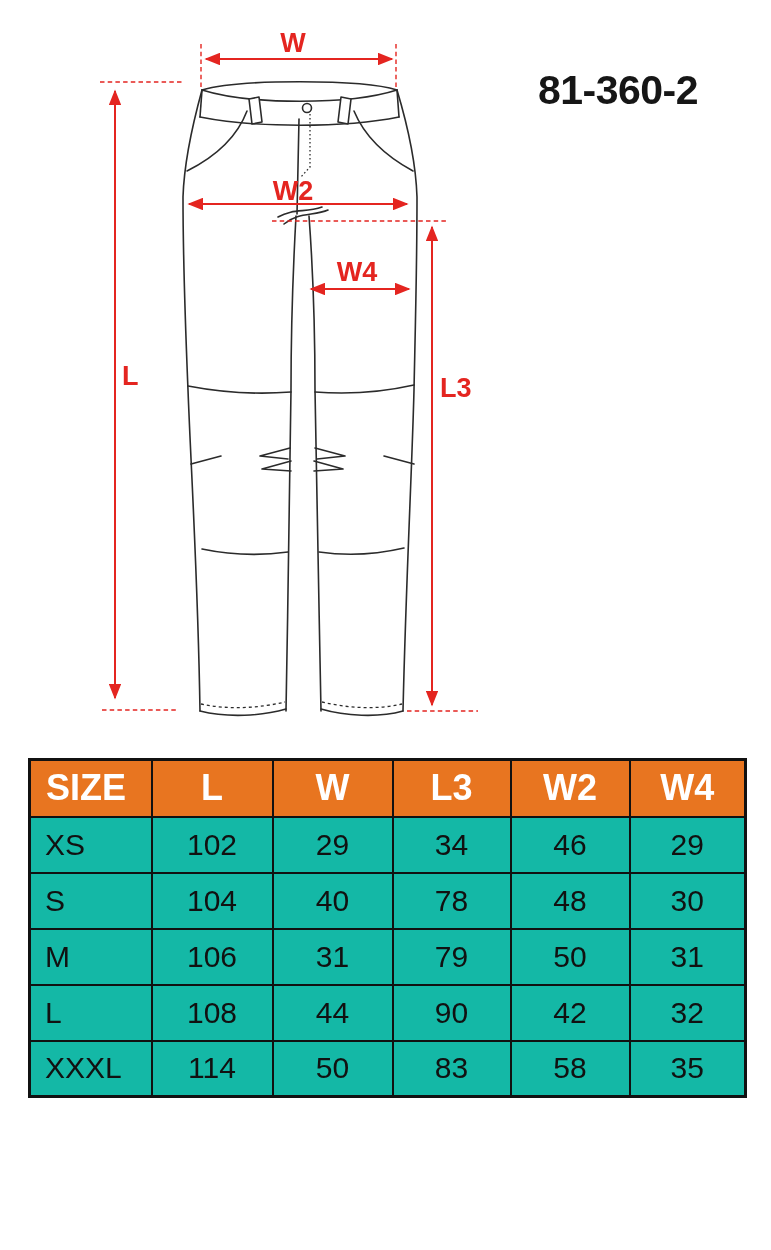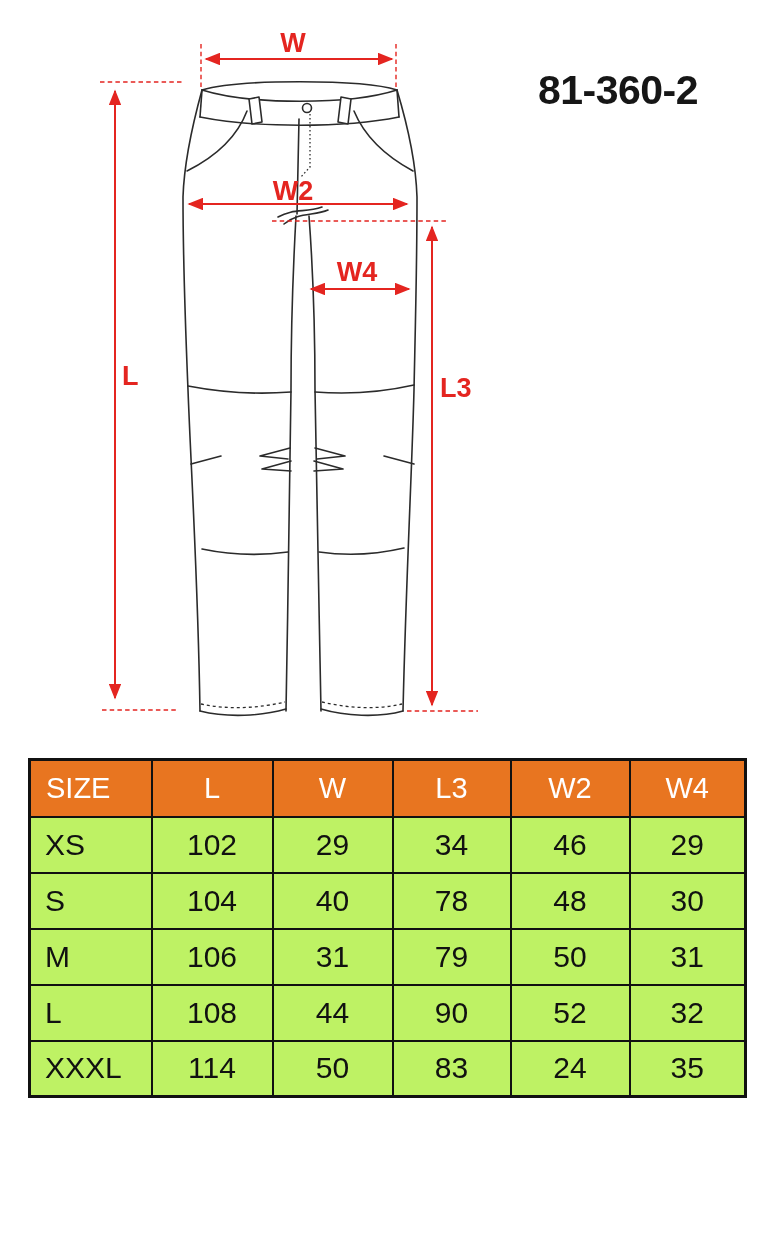--- a/index.html
+++ b/index.html
@@ -35,27 +35,27 @@
     width:716px;
     border-collapse:collapse;
     table-layout:fixed;
     border:3px solid #111;
     color:#111;
   }
   .size-table th,.size-table td{border:2px solid #111;}
   .size-table th{
     background:var(--accent-orange);
     color:var(--header-text);
-    font-size:29px;font-weight:400;
+    font-size:36px;font-weight:700;
     height:57px;text-align:center;
   }
   .size-table th.first{ text-align:left;padding-left:15px; }
   .size-table td{
     font-size:30px;font-weight:400;
-    height:56px;text-align:center;background:#bef264;
+    height:56px;text-align:center;background:#14b8a6;
   }
   .size-table td.cell-size{ text-align:left;padding-left:14px; }
 </style>
 </head>
 <body>
 
 <div class="diagram-wrap">
   <svg width="771" height="758" viewBox="0 0 771 758">
     <defs>
       <marker id="arrE" viewBox="0 0 10 8" refX="9" refY="4" markerWidth="8" markerHeight="6.4" orient="auto">
@@ -194,25 +194,25 @@
       <td>31</td>
       <td>79</td>
       <td>50</td>
       <td>31</td>
     </tr>
     <tr>
       <td class="cell-size">L</td>
       <td>108</td>
       <td>44</td>
       <td>90</td>
-      <td>52</td>
+      <td>42</td>
       <td>32</td>
     </tr>
     <tr>
       <td class="cell-size">XXXL</td>
       <td>114</td>
       <td>50</td>
       <td>83</td>
-      <td>24</td>
+      <td>58</td>
       <td>35</td>
     </tr>
   </tbody>
 </table>
 
 </body></html>

